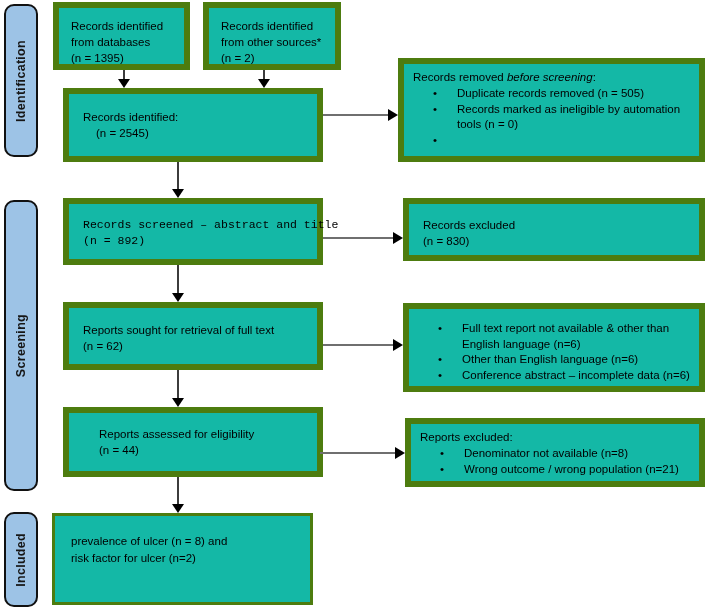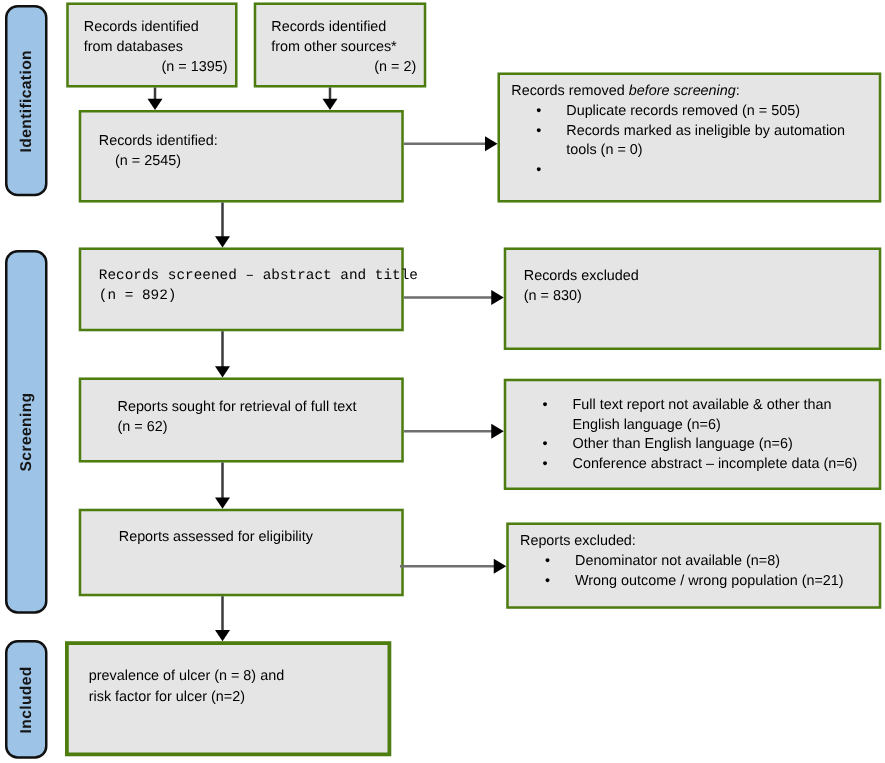--- a/index.html
+++ b/index.html
@@ -13,26 +13,26 @@
     border-radius:10px; box-sizing:border-box;
     display:flex; align-items:center; justify-content:center;
   }
   .stage .vtext {
     writing-mode:vertical-rl; transform:rotate(180deg);
     font-weight:bold; font-size:12.5px; letter-spacing:0.3px; color:#161616;
     white-space:nowrap;
   }
   
   .box {
-    position:absolute; border:2px solid #4d7c0f; background:#e5e5e5;
+    position:absolute; border:6px solid #4d7c0f; background:#14b8a6;
     box-sizing:border-box; font-size:11.5px; line-height:16px;
   }
   .box.thick { border-width:3px; }
   .tline { white-space:nowrap; }
-  .count-center { text-align:right; }
+  .count-center { text-align:left; }
   .indent { margin-left:13px; }
   .btitle { line-height:16px; }
   .bullets { margin-top:1px; }
   .brow { display:flex; line-height:15.5px; }
   .bdot { flex:0 0 44px; text-align:center; }
   .btext { flex:1 1 auto; padding-right:2px; }
   .em { font-style:italic; }
   
   .aw { display:contents; }
   .vline { position:absolute; width:2px; background:#3c3c3c; }
@@ -103,27 +103,27 @@
     </div>
   </div>
 
   
   <div class="box" style="left:63px; top:198px; width:260px; height:67px; padding:13px 6px 0 14px;font-family:Liberation Mono, monospace;">
     <div class="tline">Records screened – abstract and title</div>
     <div class="tline">(n = 892)</div>
   </div>
 
   
-  <div class="box" style="left:403px; top:198px; width:302px; height:82px; padding:13px 6px 0 14px;">
+  <div class="box" style="left:403px; top:198px; width:302px; height:63px; padding:13px 6px 0 14px;">
     <div class="tline">Records excluded</div>
     <div class="tline">(n = 830)</div>
   </div>
 
   
-  <div class="box" style="left:63px; top:302px; width:260px; height:68px; padding:14px 6px 0 29px;">
+  <div class="box" style="left:63px; top:302px; width:260px; height:68px; padding:14px 6px 0 14px;">
     <div class="tline">Reports sought for retrieval of full text</div>
     <div class="tline">(n = 62)</div>
   </div>
 
   
   <div class="box" style="left:403px; top:303px; width:302px; height:89px; padding:11px 3px 0 9px;">
     <div class="bullets">
       <div class="brow">
         <span class="bdot">•</span>
         <span class="btext">Full text report not available &amp; other than English language (n=6)</span>
@@ -135,20 +135,21 @@
       <div class="brow">
         <span class="bdot">•</span>
         <span class="btext">Conference abstract – incomplete data (n=6)</span>
       </div>
     </div>
   </div>
 
   
   <div class="box" style="left:63px; top:407px; width:260px; height:70px; padding:13px 6px 0 30px;">
     <div class="tline">Reports assessed for eligibility</div>
+    <div class="tline">(n = 44)</div>
   </div>
 
   
   <div class="box" style="left:405px; top:418px; width:300px; height:69px; padding:5px 3px 0 9px;">
     <div class="btitle">Reports excluded:</div>
     <div class="bullets">
       <div class="brow">
         <span class="bdot">•</span>
         <span class="btext">Denominator not available (n=8)</span>
       </div>

